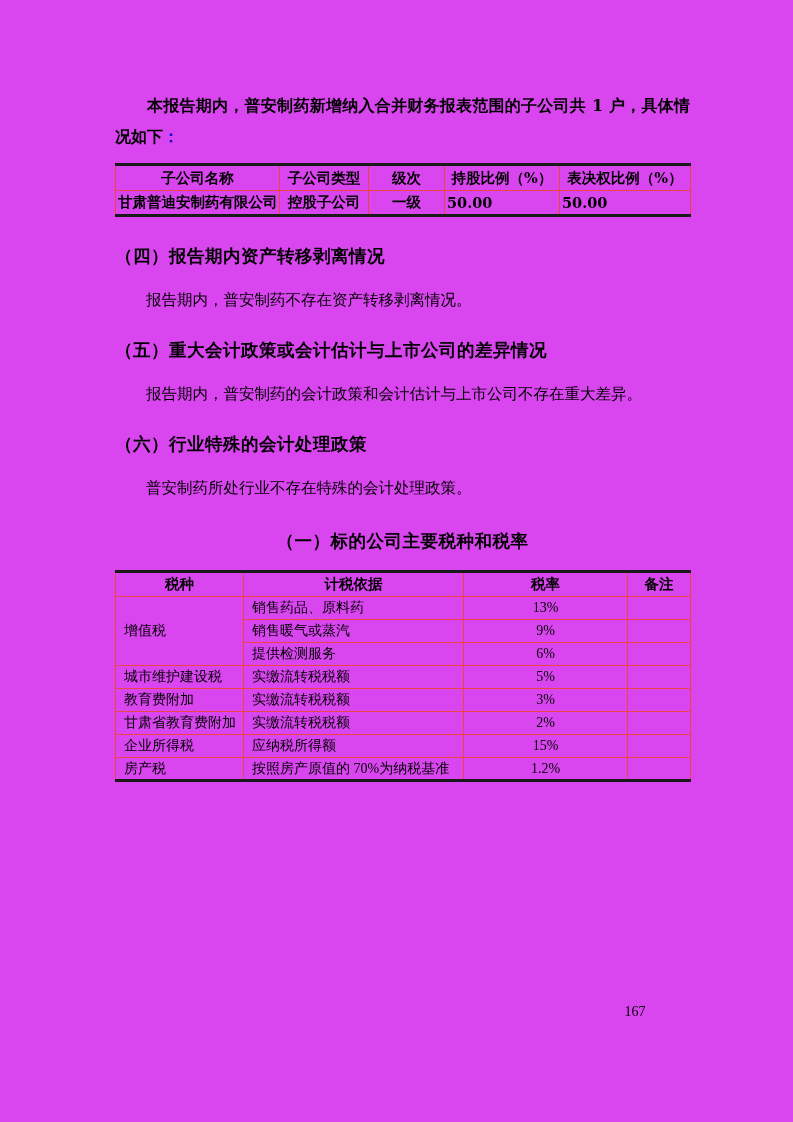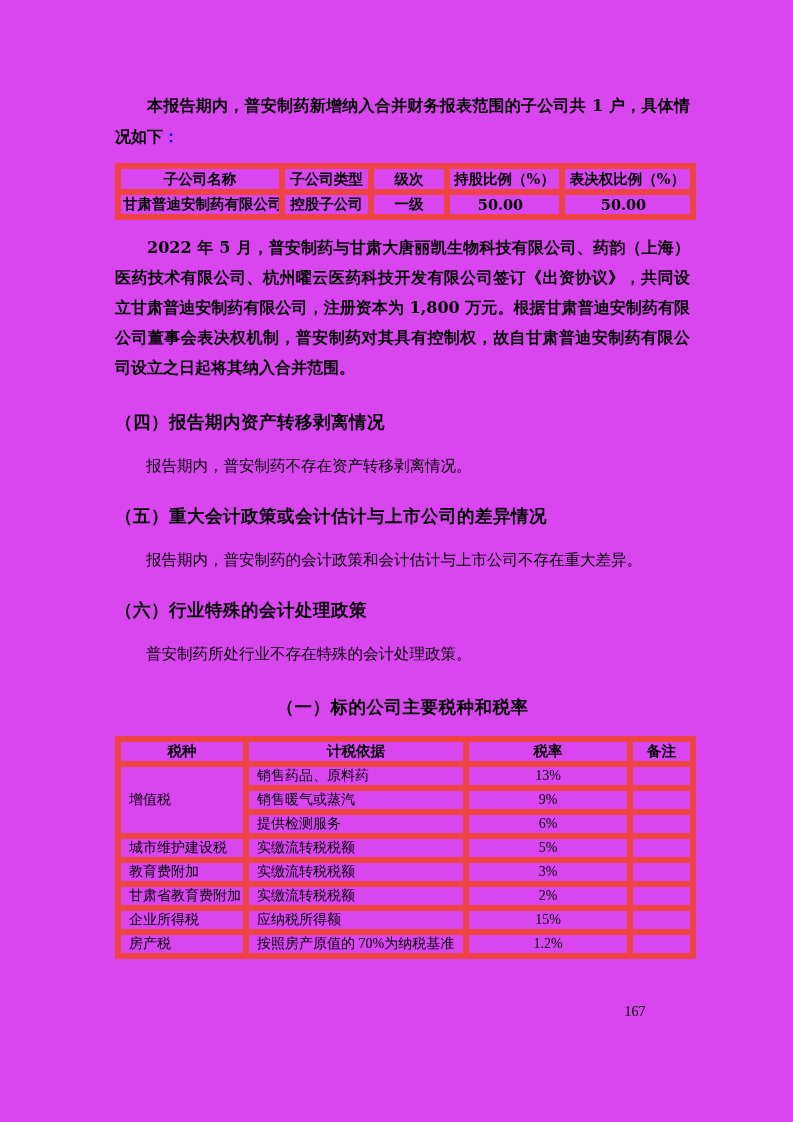--- a/index.html
+++ b/index.html
@@ -67,34 +67,34 @@
   table {
     border-collapse: collapse;
     table-layout: fixed;
     width: 575px;
   }
   .tbl {
     border-top: 3px solid #1a1a1a;
     border-bottom: 3px solid #1a1a1a;
   }
   .tbl th, .tbl td {
-    border: 6px solid #ef4444;
+    border: 1px solid #ef4444;
     overflow: hidden;
     white-space: nowrap;
   }
 
   .sub-tbl {
     margin-top: 11px;
     font-family: "DejaVu Serif", "Liberation Serif", serif;
     font-weight: 700;
     font-size: 14.5px;
   }
   .sub-tbl th { height: 26px; text-align: center; font-weight: 700; padding: 0 2px; }
   .sub-tbl td { height: 25px; text-align: center; padding: 0 2px; }
-  .sub-tbl td.num { text-align: center; padding-right: 10px; }
+  .sub-tbl td.num { text-align: left; padding-right: 10px; }
 
   .tax-tbl { margin-top: 17px; font-size: 14px; }
   .tax-tbl th {
     height: 25px;
     font-family: "Liberation Sans", "DejaVu Sans", sans-serif;
     font-weight: 700;
     font-size: 14.5px;
     text-align: center;
     padding: 0 2px;
   }
@@ -139,21 +139,20 @@
         <tr>
           <td>甘肃普迪安制药有限公司</td>
           <td>控股子公司</td>
           <td>一级</td>
           <td class="num">50.00</td>
           <td class="num">50.00</td>
         </tr>
       </tbody>
     </table>
 
-    <p class="para-kai para-2022 indent">2022 年 5 月，普安制药与甘肃大唐丽凯生物科技有限公司、药韵（上海）医药技术有限公司、杭州曜云医药科技开发有限公司签订《出资协议》，共同设立甘肃普迪安制药有限公司，注册资本为 1,800 万元。根据甘肃普迪安制药有限公司董事会表决权机制，普安制药对其具有控制权，故自甘肃普迪安制药有限公司设立之日起将其纳入合并范围。</p>
 
     <h3 class="sec-heading">（四）报告期内资产转移剥离情况</h3>
     <p class="sec-body indent">报告期内，普安制药不存在资产转移剥离情况。</p>
 
     <h3 class="sec-heading">（五）重大会计政策或会计估计与上市公司的差异情况</h3>
     <p class="sec-body indent">报告期内，普安制药的会计政策和会计估计与上市公司不存在重大差异。</p>
 
     <h3 class="sec-heading">（六）行业特殊的会计处理政策</h3>
     <p class="sec-body indent">普安制药所处行业不存在特殊的会计处理政策。</p>
 

